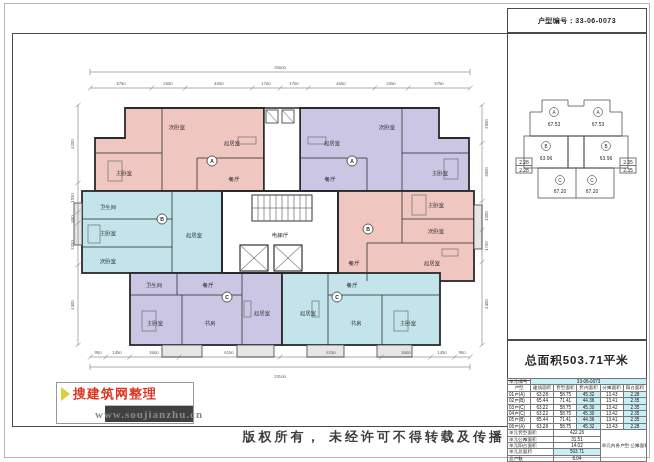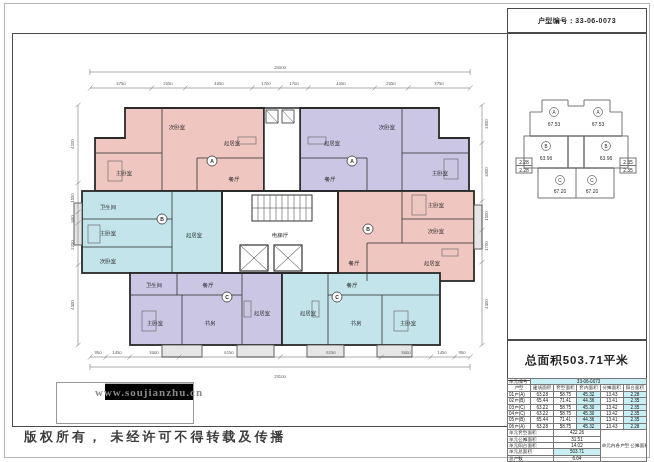--- a/index.html
+++ b/index.html
@@ -24,25 +24,25 @@
   table.area td.lbl{text-align:left;}
   td.hl{background:#c9eef3;}
   td.note{font-size:4.4px;white-space:normal;line-height:5px;}
   
   .watermark{left:56px;top:382px;width:136px;height:40px;border:1px solid #999;background:#fff;}
   .wm-row1{height:22px;display:flex;align-items:center;padding-left:4px;}
   .wm-arrow{width:0;height:0;border-left:9px solid #d8d23a;border-top:7px solid transparent;
             border-bottom:7px solid transparent;margin-right:3px;}
   .wm-brand{color:#e0311c;font-weight:bold;font-size:13px;letter-spacing:1px;
             font-family:"Liberation Serif",serif;}
-  .wm-row2{height:16px;background:#000000;color:#8a8a8a;font-weight:bold;font-size:11px;
+  .wm-row2{height:16px;background:#404040;color:#8a8a8a;font-weight:bold;font-size:11px;
            display:flex;align-items:center;justify-content:center;letter-spacing:1px;
            font-family:"Liberation Serif",serif;border-top:1px solid #bbb;margin-left:48px;}
   
-  .copyright{left:24px;top:428px;width:494px;text-align:left;font-size:13px;font-weight:bold;
+  .copyright{left:11px;top:428px;width:494px;text-align:right;font-size:13px;font-weight:bold;
              color:#3c3c3c;letter-spacing:3px;}
   svg text{font-family:"Liberation Sans",sans-serif;}
   .dim{font-size:4.2px;fill:#555;}
   .room{font-size:5.4px;fill:#222;}
   .mark{font-size:5px;fill:#222;font-weight:bold;}
   .kp-area{font-size:5px;fill:#333;}
   .kp-mark{font-size:4.6px;fill:#333;}
 </style>
 </head>
 <body>
@@ -327,16 +327,20 @@
         </tr>
         <tr>
           <td class="lbl" colspan="2">总户数</td>
           <td colspan="2">6.04</td>
         </tr>
       </tbody>
   </table>
 </div>
 
 <div class="abs watermark">
+  <div class="wm-row1">
+    <span class="wm-arrow"></span>
+    <span class="wm-brand">搜建筑网整理</span>
+  </div>
   <div class="wm-row2">www.soujianzhu.cn</div>
 </div>
 
 <div class="abs copyright">版权所有， 未经许可不得转载及传播</div>
 
 </body></html>

